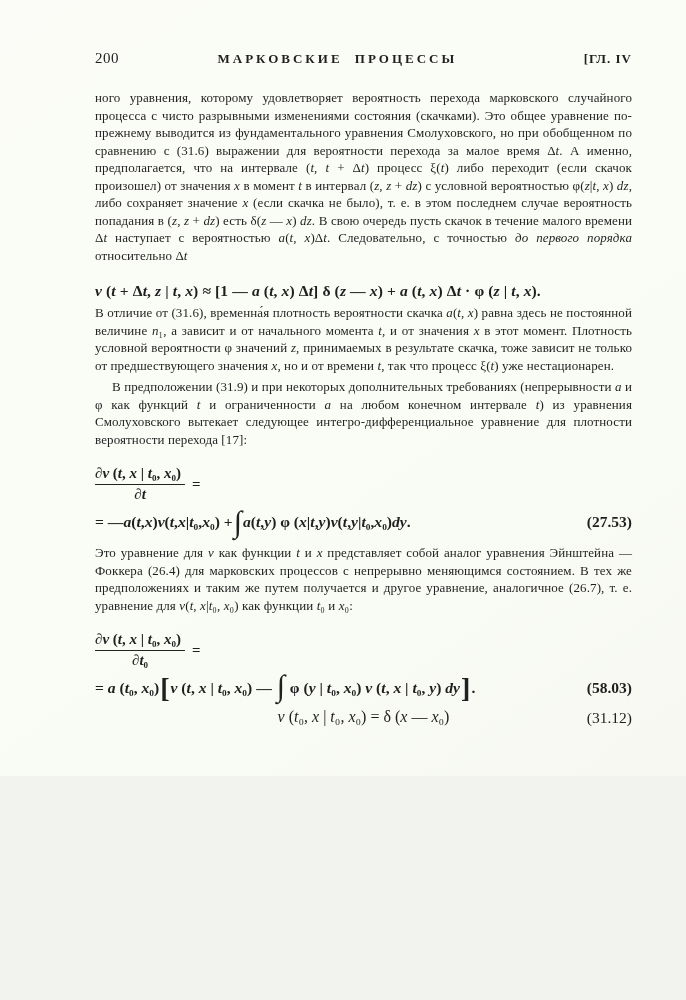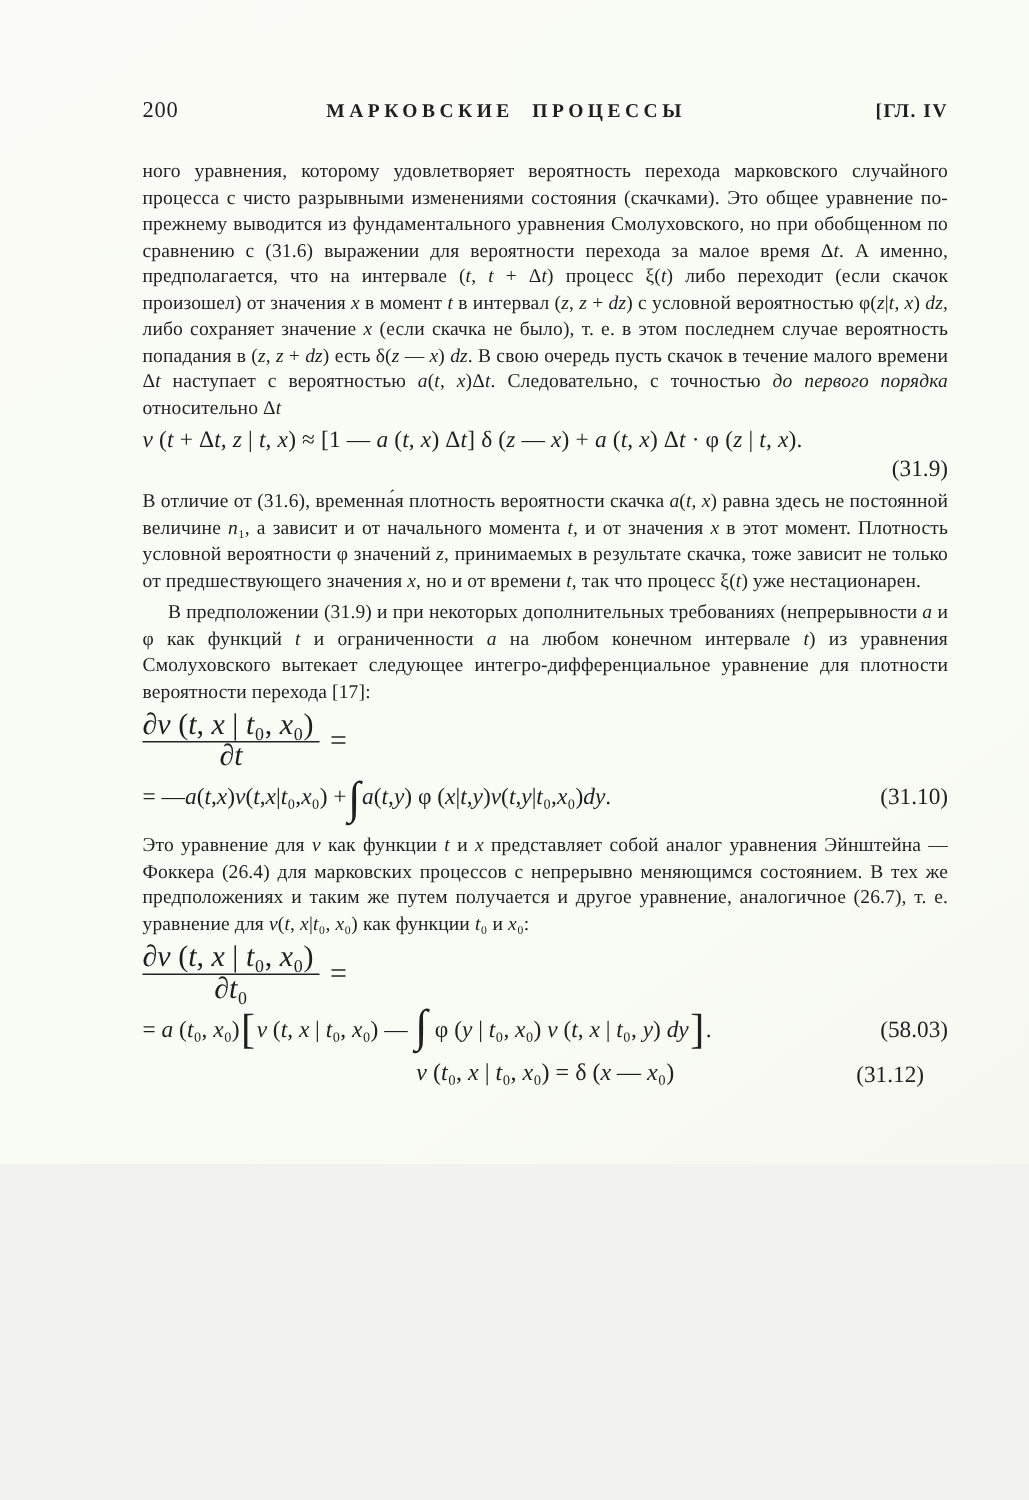--- a/index.html
+++ b/index.html
@@ -13,91 +13,88 @@
     background:linear-gradient(145deg,#fbfcf7 0%,#fafcf6 55%,#f6f8f1 100%);
     color:#1f1f1f;
   }
   .content { position:absolute; left:95px; top:50px; width:537px; }
 
   .running-header {
     display:flex; justify-content:space-between; align-items:baseline;
     margin-bottom:22px;
   }
   .pageno { font-size:15px; letter-spacing:0.5px; }
-  .runtitle { font-size:13px; font-weight:bold; letter-spacing:3px; word-spacing:6px; transform:translateX(-14px);margin-top:16px; }
+  .runtitle { font-size:13px; font-weight:bold; letter-spacing:3px; word-spacing:6px; transform:translateX(-14px); }
   .chapter { font-size:13px; font-weight:bold; letter-spacing:1px;text-align:center; }
 
   .body-p {
     margin:0; font-size:13px; line-height:17.5px;
     text-align:justify; letter-spacing:0.1px;
   }
   .body-p.indent { text-indent:17px; }
   .mt4 { margin-top:4px; }
   .mt5 { margin-top:5px; }
 
   i { font-style:italic; }
 
-  .eq-block { margin:5px 0 2px; }
+  .eq-block { margin:18px 0 2px;font-weight:bold; }
   .eq-line { white-space:nowrap; font-size:15.6px; letter-spacing:0.1px; }
   .eq-label-line { text-align:right; font-size:15.5px; line-height:17px; margin-top:1px; }
 
-  .frac-line { display:flex; align-items:center; margin:7px 0 3px; font-size:20px;text-align:center; }
+  .frac-line { display:flex; align-items:center; margin:7px 0 3px; font-size:15px;text-align:center; }
   .frac { display:inline-flex; flex-direction:column; align-items:center; line-height:15.5px; }
   .frac .num { padding:0 4px 2px 0; border-bottom:1px solid #222; }
   .frac .den { padding-top:2px; }
   .eqsign { margin-left:7px; }
 
   .eq-line2 {
     display:flex; justify-content:space-between; align-items:center;
     white-space:nowrap; font-size:15.6px; margin:2px 0 3px; height:34px;
   }
   .eq-line2 .formula { display:inline-flex; align-items:center; }
   .int { font-size:1.95em; line-height:0; vertical-align:-0.1em; padding:0 1px; font-style:normal; }
   .bigbr { font-size:1.8em; line-height:0; padding:0 1px; }
   .eq-label { font-size:15.5px; }
 
   .eq-center-line { position:relative; text-align:center; margin:0 0 0; font-size:16px; }
-  .eq-center-label { position:absolute; right:16px; top:1px; }
+  .eq-center-label { position:absolute; right:0; top:1px; }
 </style>
 </head>
 <body>
 
 <div class="page">
   <div class="content">
 
     <div class="running-header">
       <span class="pageno">200</span>
       <span class="runtitle">МАРКОВСКИЕ ПРОЦЕССЫ</span>
       <span class="chapter">[ГЛ. IV</span>
     </div>
 
     <p class="body-p">ного уравнения, которому удовлетворяет вероятность перехода марковского случайного процесса с чисто разрывными изменениями состояния (скачками). Это общее уравнение по-прежнему выводится из фундаментального уравнения Смолуховского, но при обобщенном по сравнению с (31.6) выражении для вероятности перехода за малое время Δ<i>t</i>. А именно, предполагается, что на интервале (<i>t</i>, <i>t</i> + Δ<i>t</i>) процесс ξ(<i>t</i>) либо переходит (если скачок произошел) от значения <i>x</i> в момент <i>t</i> в интервал (<i>z</i>, <i>z</i> + <i>dz</i>) с условной вероятностью φ(<i>z</i>|<i>t</i>, <i>x</i>) <i>dz</i>, либо сохраняет значение <i>x</i> (если скачка не было), т. е. в этом последнем случае вероятность попадания в (<i>z</i>, <i>z</i> + <i>dz</i>) есть δ(<i>z</i> — <i>x</i>) <i>dz</i>. В свою очередь пусть скачок в течение малого времени Δ<i>t</i> наступает с вероятностью <i>a</i>(<i>t</i>, <i>x</i>)Δ<i>t</i>. Следовательно, с точностью <i>до первого порядка</i> относительно Δ<i>t</i></p>
 
     <div class="eq-block">
       <div class="eq-line"><i>v</i> (<i>t</i> + Δ<i>t</i>, <i>z</i> | <i>t</i>, <i>x</i>) ≈ [1 — <i>a</i> (<i>t</i>, <i>x</i>) Δ<i>t</i>] δ (<i>z</i> — <i>x</i>) + <i>a</i> (<i>t</i>, <i>x</i>) Δ<i>t</i> · φ (<i>z</i> | <i>t</i>, <i>x</i>).</div>
-      <div class="eq-label-line">
-        <span class="eq-label">(31.9)</span>
-      </div>
     </div>
 
     <p class="body-p mt4">В отличие от (31.6), временна́я плотность вероятности скачка <i>a</i>(<i>t</i>, <i>x</i>) равна здесь не постоянной величине <i>n</i>₁, а зависит и от начального момента <i>t</i>, и от значения <i>x</i> в этот момент. Плотность условной вероятности φ значений <i>z</i>, принимаемых в результате скачка, тоже зависит не только от предшествующего значения <i>x</i>, но и от времени <i>t</i>, так что процесс ξ(<i>t</i>) уже нестационарен.</p>
 
     <p class="body-p indent mt4">В предположении (31.9) и при некоторых дополнительных требованиях (непрерывности <i>a</i> и φ как функций <i>t</i> и ограниченности <i>a</i> на любом конечном интервале <i>t</i>) из уравнения Смолуховского вытекает следующее интегро-дифференциальное уравнение для плотности вероятности перехода [17]:</p>
 
     <div class="eq-block">
       <div class="frac-line">
         <span class="frac">
           <span class="num">∂<i>v</i> (<i>t</i>, <i>x</i> | <i>t</i>₀, <i>x</i>₀)</span>
           <span class="den">∂<i>t</i></span>
         </span>
         <span class="eqsign">=</span>
       </div>
       <div class="eq-line2">
         <span class="formula">= — <i>a</i> (<i>t</i>, <i>x</i>) <i>v</i> (<i>t</i>, <i>x</i> | <i>t</i>₀, <i>x</i>₀) + <span class="int">∫</span> <i>a</i> (<i>t</i>, <i>y</i>) φ (<i>x</i> | <i>t</i>, <i>y</i>) <i>v</i> (<i>t</i>, <i>y</i> | <i>t</i>₀, <i>x</i>₀) <i>dy</i>.</span>
-        <span class="eq-label">(31.10)</span>
+        <span class="eq-label">(27.53)</span>
       </div>
     </div>
 
     <p class="body-p mt5">Это уравнение для <i>v</i> как функции <i>t</i> и <i>x</i> представляет собой аналог уравнения Эйнштейна — Фоккера (26.4) для марковских процессов с непрерывно меняющимся состоянием. В тех же предположениях и таким же путем получается и другое уравнение, аналогичное (26.7), т. е. уравнение для <i>v</i>(<i>t</i>, <i>x</i>|<i>t</i>₀, <i>x</i>₀) как функции <i>t</i>₀ и <i>x</i>₀:</p>
 
     <div class="eq-block">
       <div class="frac-line">
         <span class="frac">
           <span class="num">∂<i>v</i> (<i>t</i>, <i>x</i> | <i>t</i>₀, <i>x</i>₀)</span>
           <span class="den">∂<i>t</i>₀</span>

